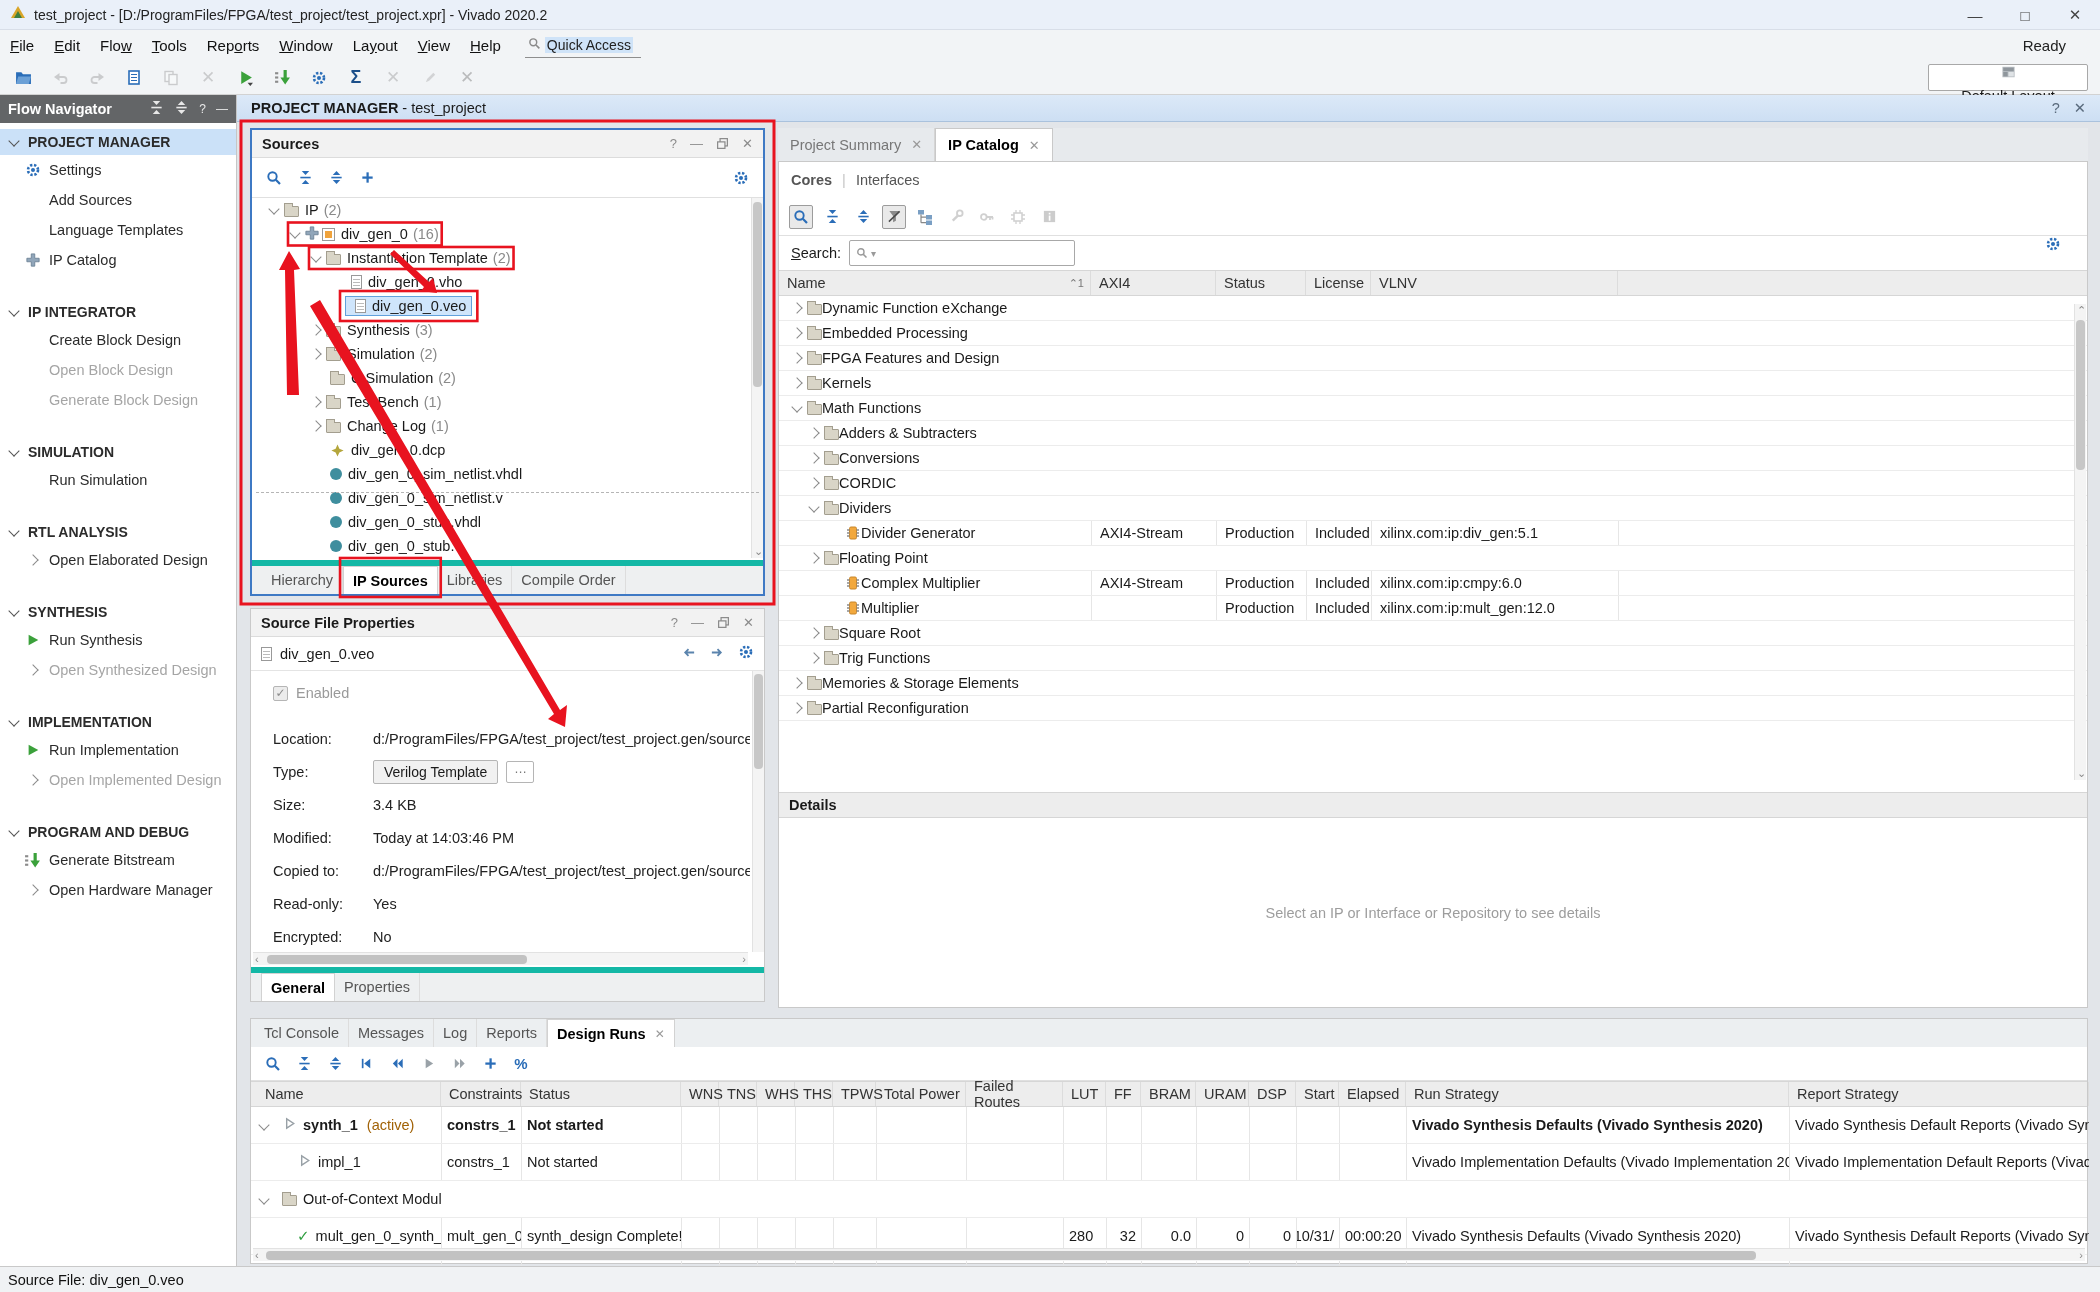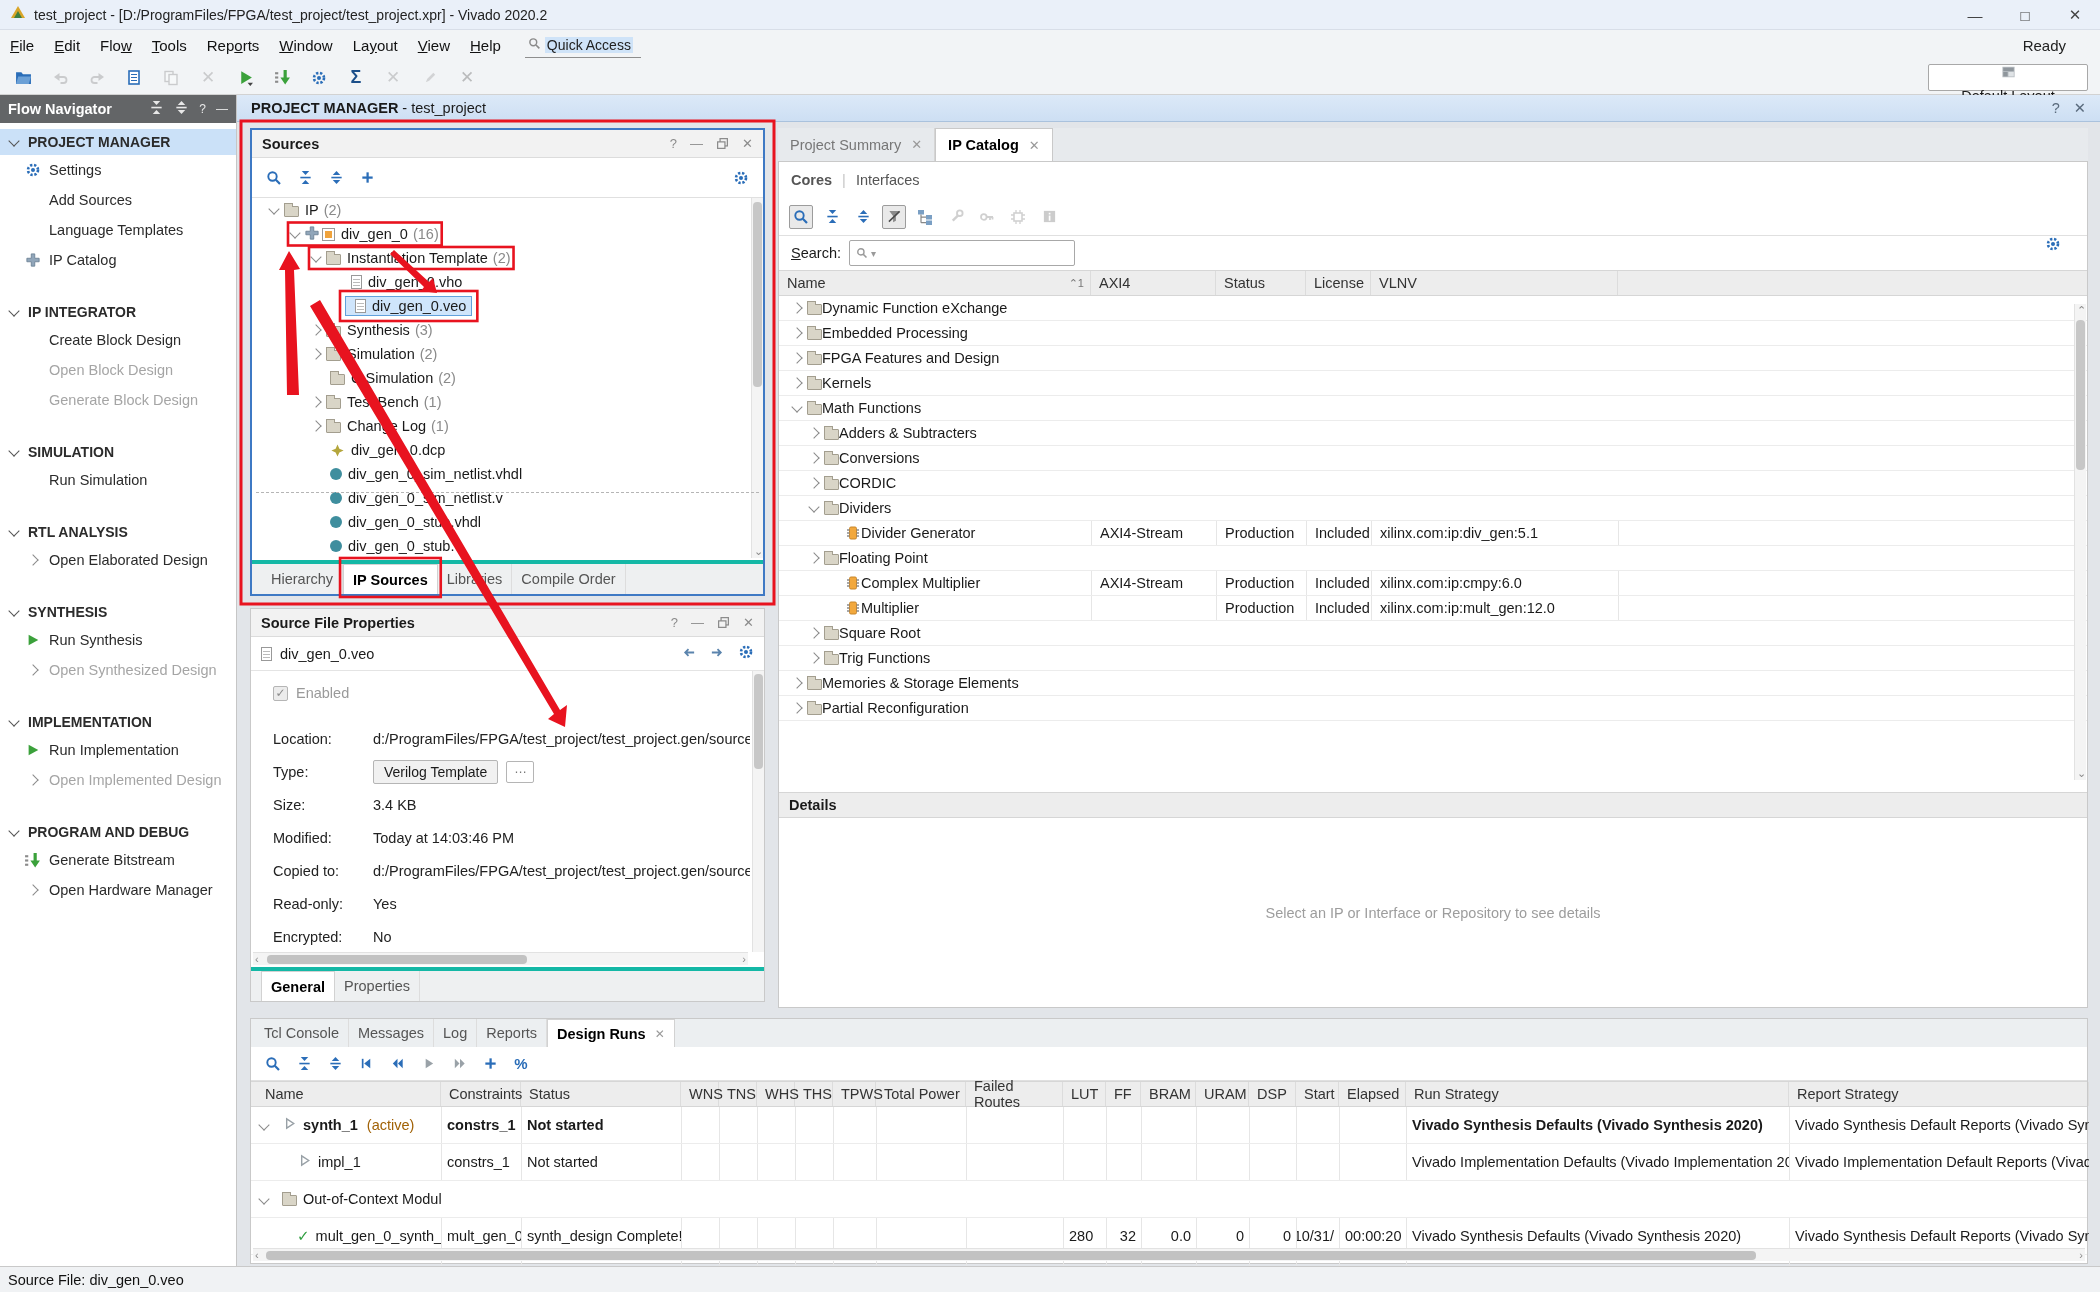--- a/index.html
+++ b/index.html
@@ -51,21 +51,21 @@
   
   .panel { position:absolute; background:#fff; border:1px solid #c9c9c9; }
   .panel-header { height:28px; background:#f2f2f2; border-bottom:1px solid #dcdcdc; display:flex; align-items:center; padding:0 10px; }
   .panel-header .ph-title { font-weight:bold; font-size:14.5px; }
   .ph-icons { margin-left:auto; display:flex; gap:13px; align-items:center; color:#8b8b8b; font-size:13px; }
   .ph-icons span { display:flex; align-items:center; }
   .ptoolbar { display:flex; align-items:center; gap:7px; padding:0 10px; border-bottom:1px solid #e0e0e0; }
   .ptb { width:24px; height:24px; display:flex; align-items:center; justify-content:center; }
   .ptb.boxed { border:1px solid #9c9c9c; background:#e9e9e9; border-radius:2px; }
   .ptb.disabled { opacity:.45; }
-  .tabbar { position:absolute; left:0; right:0; bottom:0; background:#eef0f1; border-top:4px solid #14b8a6; display:flex; align-items:flex-end; padding-left:10px; }
+  .tabbar { position:absolute; left:0; right:0; bottom:0; background:#eef0f1; border-top:6px solid #14b8a6; display:flex; align-items:flex-end; padding-left:10px; }
   .tab { padding:0 9px; font-size:14.5px; color:#555; display:flex; align-items:center; height:100%; border-right:1px solid #ddd; }
   .tab.active { background:#fff; color:#000; font-weight:bold; border:1px solid #d2d2d2; border-bottom:none; }
 
   
   #sources-panel { left:250px; top:128px; width:515px; height:468px; border:2px solid #3e79c4; }
   #sources-tree { position:absolute; left:0; top:68px; width:497px; height:360px; overflow:hidden; }
   .trow { height:24px; display:flex; align-items:center; font-size:14.5px; white-space:nowrap; }
   .trow .cnt { color:#8a8a8a; margin-left:5px; }
   .trow .lbl { margin-left:6px; }
   .chv { width:8px; height:8px; border-right:1.6px solid #8a8a8a; border-bottom:1.6px solid #8a8a8a; display:inline-block; flex:none; }

